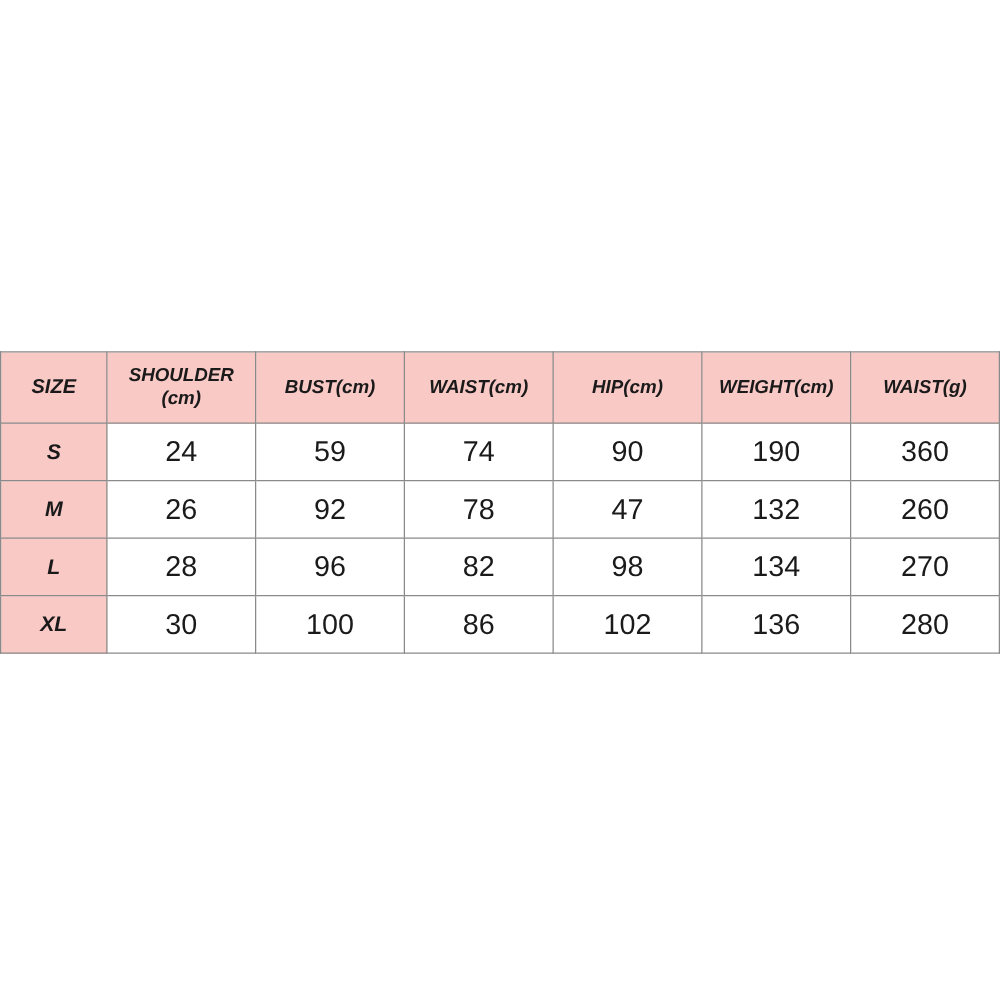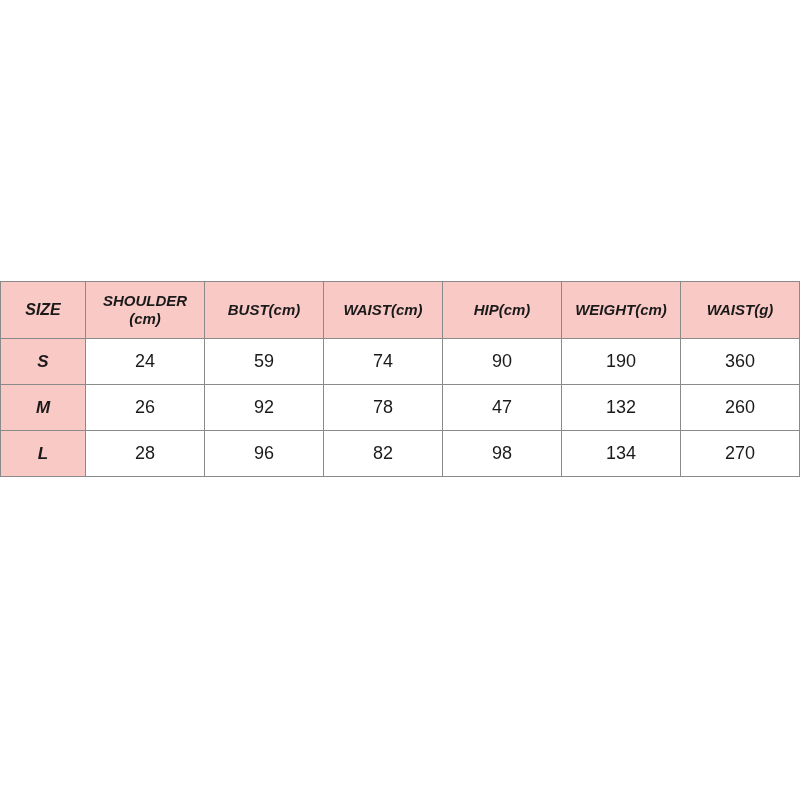--- a/index.html
+++ b/index.html
@@ -45,21 +45,21 @@
     font-size: 15px;
     line-height: 1.15;
     background: #f9c9c6;
   }
   table.size-chart thead th.size-head {
     width: 84px;
     font-size: 16px;
   }
   table.size-chart tbody td {
     height: 45px;
-    font-size: 18px;
+    font-size: 23px;
     font-weight: normal;
     font-style: normal;
     background: #ffffff;
   }
   table.size-chart tbody td.size-cell {
     background: #f9c9c6;
     font-weight: bold;
     font-style: italic;
     font-size: 17px;
   }
@@ -125,16 +125,25 @@
         </tr>
         <tr>
           <td class="size-cell">L</td>
           <td>28</td>
           <td>96</td>
           <td>82</td>
           <td>98</td>
           <td>134</td>
           <td>270</td>
         </tr>
+        <tr>
+          <td class="size-cell">XL</td>
+          <td>30</td>
+          <td>100</td>
+          <td>86</td>
+          <td>102</td>
+          <td>136</td>
+          <td>280</td>
+        </tr>
       </tbody>
     </table>
   </div>
 </div>
 
 </body></html>

